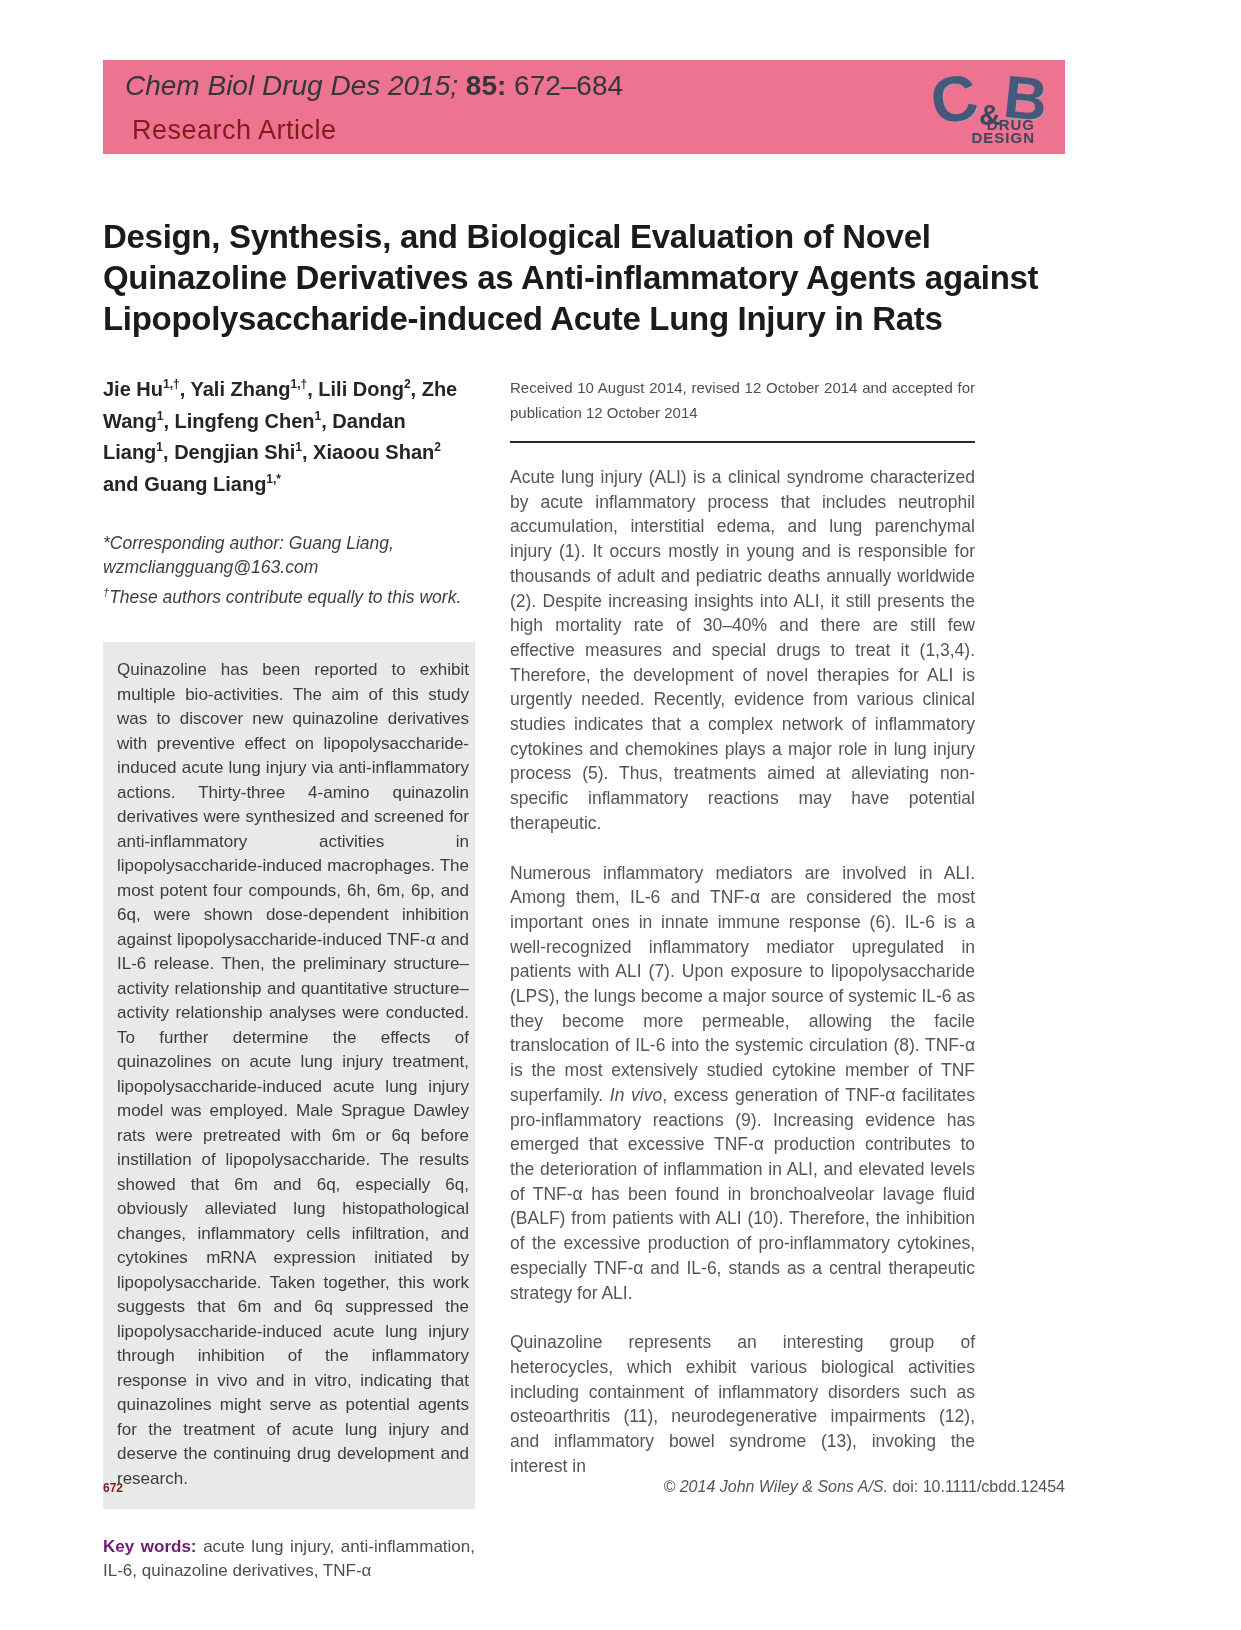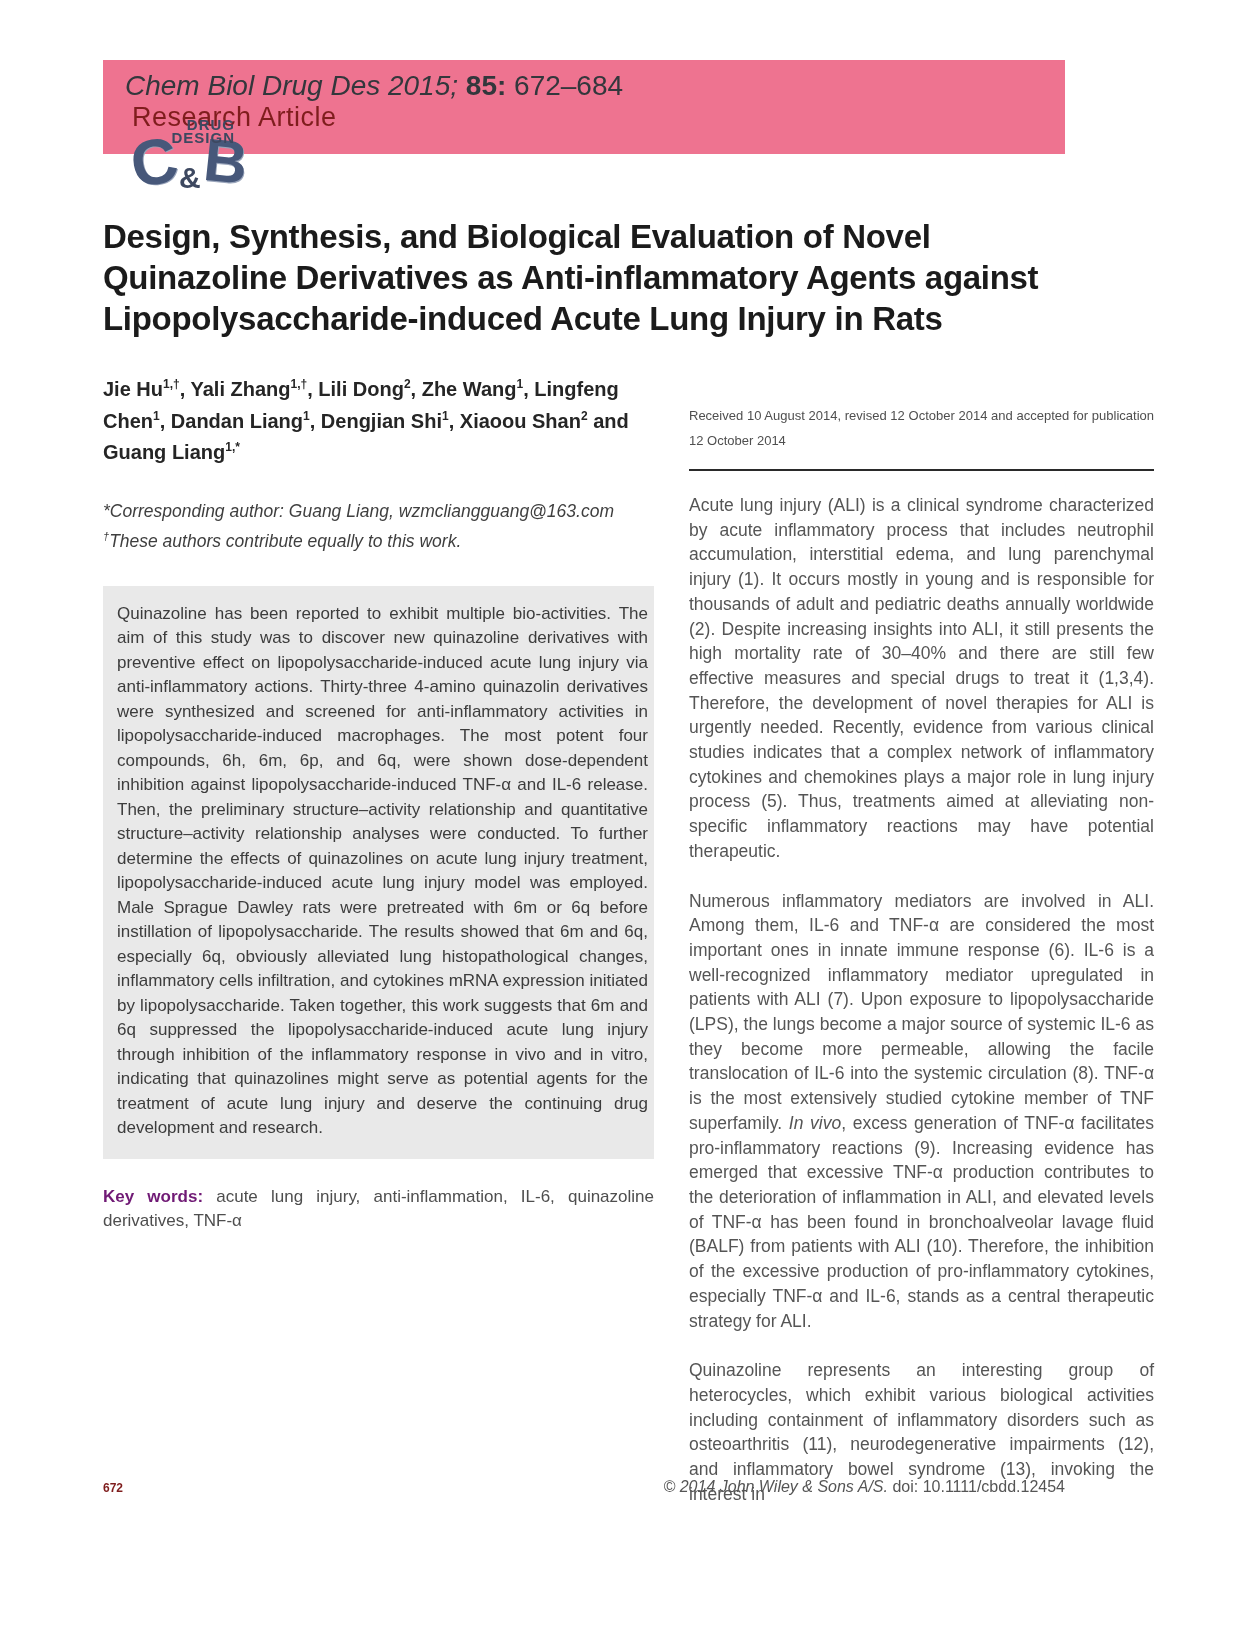--- a/index.html
+++ b/index.html
@@ -8,21 +8,21 @@
     width:1241px; height:1630px; position:relative;
     font-family:"Liberation Sans","DejaVu Sans",sans-serif;
     color:#3d3d3d; overflow:hidden;
   }
   .page { position:absolute; left:103px; top:60px; width:962px; }
 
   
   .banner {
     background:#ee7390; height:94px; width:100%;
     display:flex; justify-content:space-between; align-items:stretch;
-    padding:10px 0 8px 22px; position:relative;flex-direction:column;
+    padding:10px 0 8px 22px; position:relative;
   }
   .banner-text { display:flex; flex-direction:column; justify-content:space-between; }
   .journal-line { font-size:28px; color:#33373c; white-space:nowrap; }
   .journal-line .jt-italic { font-style:italic; }
   .journal-line .jt-vol { font-weight:bold; }
   .article-type { font-size:27px; color:#7f1d1d; letter-spacing:0.5px;margin-left:7px; }
   .logo { position:relative; width:130px; height:100%; margin-right:10px; }
   .logo .lg-c {
     position:absolute; left:6px; top:-8px; font-size:64px; font-weight:bold;
     color:#47587a; transform:rotate(-10deg); text-shadow:1px 1px 0 #9aa5bb;
@@ -40,39 +40,39 @@
   }
 
   
   .article-title {
     margin-top:62px; font-size:33px; line-height:41px; font-weight:bold;
     color:#1b1b1b; letter-spacing:-0.3px; width:990px;
   }
 
   
   .columns { display:flex; margin-top:32px; }
-  .col-left { width:551px; flex:none; }
+  .col-left { width:372px; flex:none; }
   .col-right { width:465px; flex:none; margin-left:35px; }
 
   .authors { font-size:20px; font-weight:bold; color:#252525; line-height:27px; }
   .authors sup { font-size:12px; }
 
   .affiliations { margin-top:28px; font-style:italic; font-size:17.5px; color:#3f3f3f; line-height:25px; }
   .affiliations sup { font-size:11px; font-style:italic; }
 
   .abstract-box {
     margin-top:32px; background:#e9e9e9; padding:16px 6px 18px 14px;
     font-size:17px; font-weight:normal; color:#3c3c3c; line-height:24.5px;
     text-align:justify;
   }
 
   .keywords { margin-top:26px; font-size:17px; color:#4e4e4e; line-height:24px; text-align:justify; }
   .keywords .kw-label { font-weight:bold; color:#701a75; }
 
-  .received { font-size:13px; color:#4f4f4f; line-height:25px; text-align:justify; padding-top:4px;margin-top:28px; }
+  .received { font-size:15px; color:#4f4f4f; line-height:25px; text-align:justify; padding-top:4px; }
   .rule { border:none; border-top:2px solid #2a2a2a; margin:16px 0 22px 0; }
 
   .body-par {
     font-size:17.5px; color:#555555; line-height:24.7px; text-align:justify;
     margin-bottom:25px;
   }
   .body-par .it { font-style:italic; }
 
   
   .footer {

